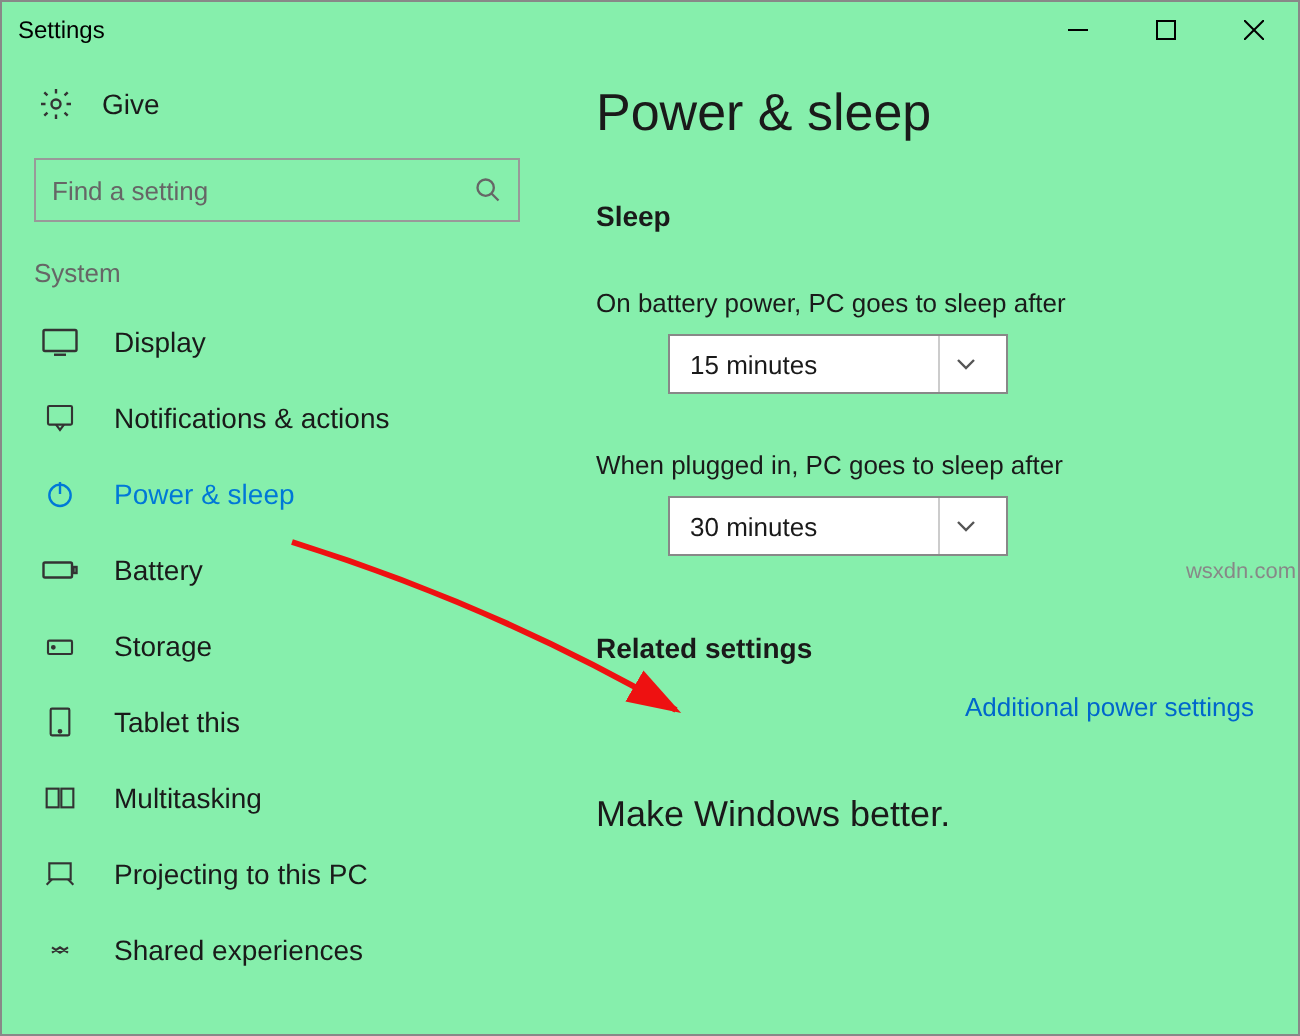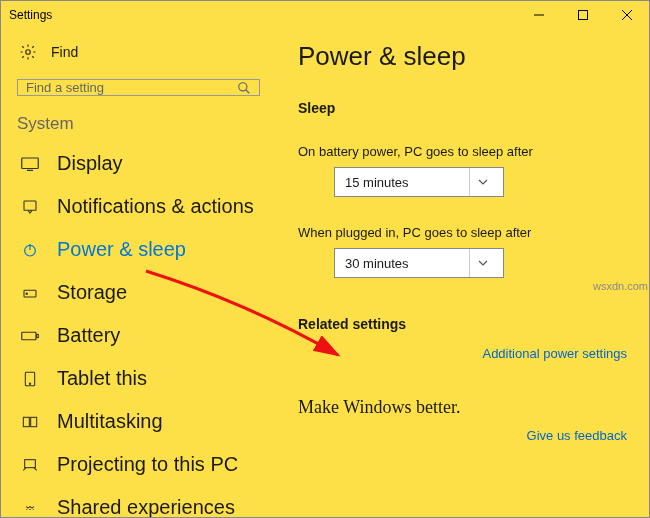--- a/index.html
+++ b/index.html
@@ -9,21 +9,21 @@
       color: #1a1a1a;
       background: #fff;
       width: 650px;
       height: 518px;
       overflow: hidden;
       position: relative;
     }
     .window {
       width: 650px;
       height: 518px;
-      background: #fde047;
+      background: #86efac;
       display: flex;
       flex-direction: column;
       border: 1px solid #888;
     }
     .titlebar {
       height: 28px;
       display: flex;
       align-items: center;
       justify-content: space-between;
       padding: 0 0 0 8px;
@@ -71,29 +71,29 @@
       border: none;
       outline: none;
       font-size: 13px;
       color: #333;
       flex: 1;
       background: transparent;
     }
     .searchbox input::placeholder { color: #666; }
     .section-label {
       color: #666;
-      font-size: 17px;
+      font-size: 13px;
       margin: 4px 4px 8px 4px;
     }
     .nav-item {
       display: flex;
       align-items: center;
       gap: 18px;
       padding: 10px 8px;
-      font-size: 20px;
+      font-size: 14px;
       color: #1a1a1a;
       cursor: default;
     }
     .nav-item.active { color: #0078d7; }
     .nav-item .icon {
       width: 18px; height: 18px;
       display:flex; align-items:center; justify-content:center;
       flex-shrink: 0;
     }
     .main {
@@ -126,21 +126,21 @@
       padding: 0 8px 0 10px;
       font-size: 13px;
       margin-bottom: 20px;
       background: #fff;
       margin-left: 36px;
     }
     .select .chev { width: 26px; text-align: center; border-left: 1px solid #ccc; height: 100%; display:flex; align-items:center; justify-content:center; }
     .related { margin-top: 38px; }
     .link { color: #0066cc; font-size: 13px; cursor: pointer; text-align: right; }
     .feedback { margin-top: 36px; }
-    .feedback-title { font-size: 18px; font-weight: 400; margin-bottom: 10px; font-family: Liberation Serif, serif; }
+    .feedback-title { font-size: 18px; font-weight: 400; margin-bottom: 10px; }
     .watermark {
       position: absolute;
       right: 2px;
       top: 280px;
       font-size: 11px;
       color: #888;
       writing-mode: horizontal-tb;
       transform: rotate(0);
     }
     
@@ -183,21 +183,21 @@
 
     <div class="sidebar">
 
       <div class="home-row">
         <span class="icon">
           <svg width="18" height="18" viewBox="0 0 24 24" fill="none" stroke="#333" stroke-width="1.6">
             <circle cx="12" cy="12" r="3"></circle>
             <path d="M12 2v3M12 19v3M4.2 4.2l2.1 2.1M17.7 17.7l2.1 2.1M2 12h3M19 12h3M4.2 19.8l2.1-2.1M17.7 6.3l2.1-2.1"></path>
           </svg>
         </span>
-        <span class="lbl">Find</span>
+        <span class="lbl">Give</span>
       </div>
 
       <div class="searchbox">
         <input type="text" placeholder="Find a setting" style="">
         <span>
           <svg width="14" height="14" viewBox="0 0 24 24" fill="none" stroke="#666" stroke-width="2">
               <circle cx="10" cy="10" r="7"></circle>
               <line x1="21" y1="21" x2="15" y2="15"></line>
             </svg>
         </span>
@@ -230,36 +230,36 @@
           <svg width="16" height="16" viewBox="0 0 24 24" fill="none" stroke="#0078d7" stroke-width="1.8">
               <circle cx="12" cy="13" r="8"></circle>
               <line x1="12" y1="3" x2="12" y2="12"></line>
             </svg>
         </span>
         <span>Power &amp; sleep</span>
       </div>
 
       <div class="nav-item">
         <span class="icon">
-          <svg width="16" height="16" viewBox="0 0 24 24" fill="none" stroke="#333" stroke-width="1.6">
-              <rect x="3" y="8" width="18" height="10" rx="1"></rect>
-              <circle cx="7" cy="13" r="1" fill="#333"></circle>
-            </svg>
-        </span>
-        <span>Storage</span>
-      </div>
-
-      <div class="nav-item">
-        <span class="icon">
           <svg width="18" height="12" viewBox="0 0 24 14" fill="none" stroke="#333" stroke-width="1.6">
               <rect x="1" y="2" width="19" height="10" rx="1"></rect>
               <rect x="21" y="5" width="2" height="4"></rect>
             </svg>
         </span>
         <span>Battery</span>
+      </div>
+
+      <div class="nav-item">
+        <span class="icon">
+          <svg width="16" height="16" viewBox="0 0 24 24" fill="none" stroke="#333" stroke-width="1.6">
+              <rect x="3" y="8" width="18" height="10" rx="1"></rect>
+              <circle cx="7" cy="13" r="1" fill="#333"></circle>
+            </svg>
+        </span>
+        <span>Storage</span>
       </div>
 
       <div class="nav-item">
         <span class="icon">
           <svg width="14" height="16" viewBox="0 0 18 24" fill="none" stroke="#333" stroke-width="1.6">
               <rect x="2" y="2" width="14" height="20" rx="1"></rect>
               <circle cx="9" cy="19" r="1" fill="#333"></circle>
             </svg>
         </span>
         <span>Tablet this</span>
@@ -321,21 +321,20 @@
         </span>
       </div>
 
       <div class="related">
         <div class="sub-title">Related settings</div>
         <div class="link">Additional power settings</div>
       </div>
 
       <div class="feedback">
         <div class="feedback-title">Make Windows better.</div>
-        <div class="link">Give us feedback</div>
       </div>
 
     </div>
 
   </div>
 </div>
 
 <svg class="arrow" width="220" height="110">
   <defs>
     <marker id="ah" markerWidth="10" markerHeight="10" refX="8" refY="3" orient="auto">

